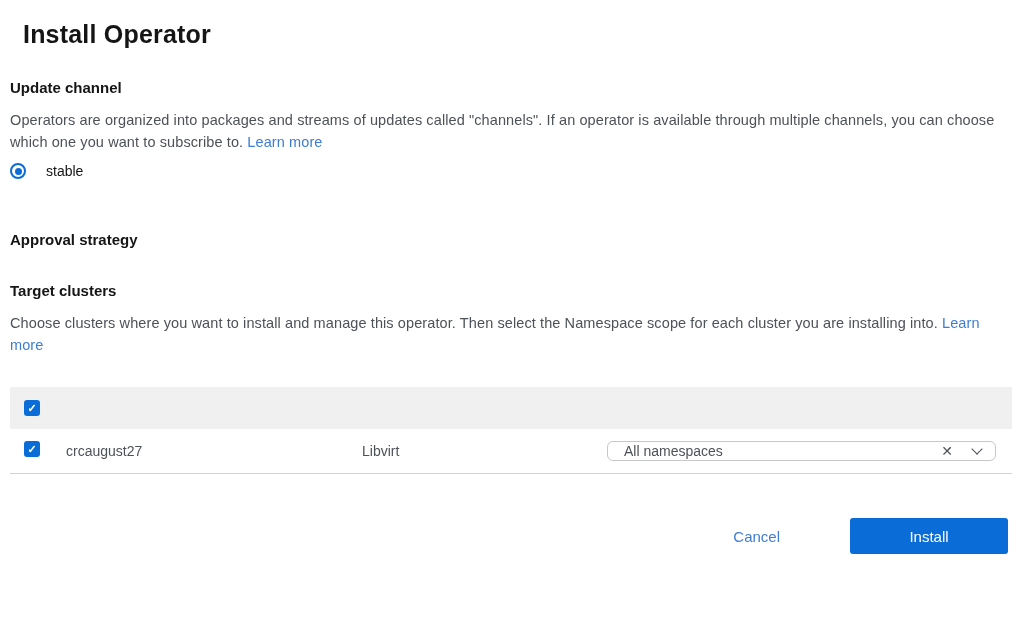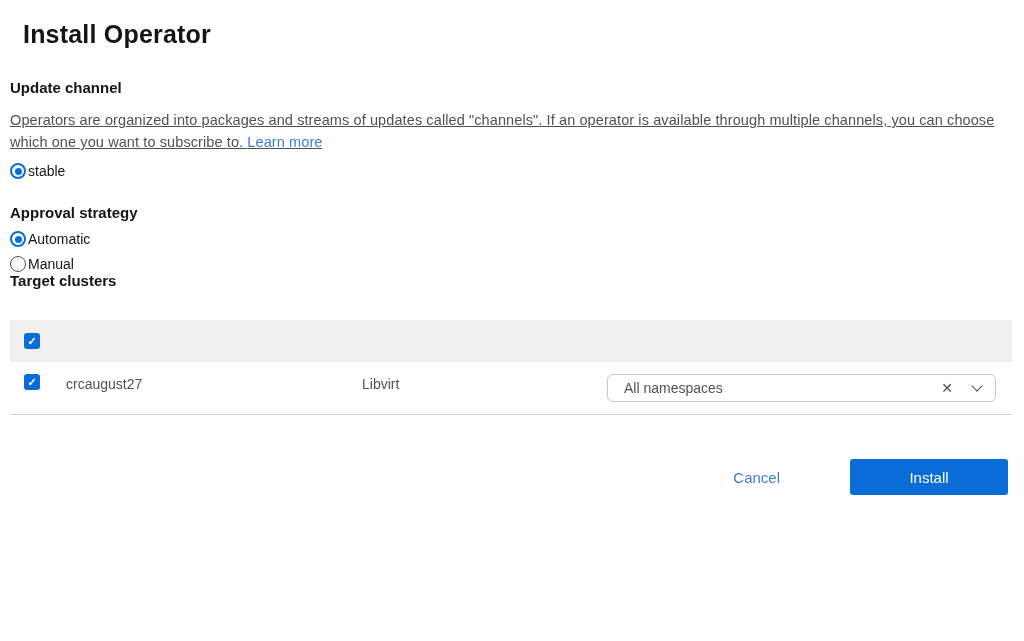--- a/index.html
+++ b/index.html
@@ -16,45 +16,44 @@
   h1.page-title {
     margin: 13px;
     font-size: 25px;
     font-weight: 700;
     letter-spacing: .2px;
     line-height: 30px;
     color: #151515;
   }
   section.sec { display: block; }
   .sec-update  { margin-top: 30px; }
-  .sec-approval{ margin-top: 25px; }
-  .sec-target  { }
+  .sec-approval{ margin-top: 52px; }
+  .sec-target  { margin-top: 34px; }
 
   h3.sec-heading {
     margin: 0;
     font-size: 15px;
     font-weight: 700;
     line-height: 17px;
     color: #151515;
   }
   p.desc {
     margin: 13px 0 0 0;
     font-size: 14.5px;
     letter-spacing: .1px;
     line-height: 22px;
     color: #4d5258;
     max-width: 1002px;
-    text-decoration: underline;
   }
   a.link { color: #3e7dd6; text-decoration: none; cursor: pointer; }
 
   
   .radio-group { margin: 0; }
   .radio {
-    display: flex; align-items: center; gap: 2px;
+    display: flex; align-items: center; gap: 20px;
     cursor: pointer; width: max-content;
   }
   .radio.mt10 { margin-top: 10px; }
   .radio.mt9  { margin-top: 9px; }
   .radio-circle {
     width: 16px; height: 16px; border-radius: 50%;
     border: 1.5px solid #4d5258; background: #fff;
     position: relative; flex: 0 0 16px;
   }
   .radio-circle.checked { border: 2px solid #0a6cd6; }
@@ -80,21 +79,21 @@
   .checkbox {
     width: 16px; height: 16px; border-radius: 3px;
     background: #0a6cd6; color: #fff;
     display: inline-flex; align-items: center; justify-content: center;
     font-size: 11px; font-weight: 700; line-height: 16px;
     cursor: pointer;
   }
   .cell-text { font-size: 14px; color: #4d5258; padding-top: 2px; }
 
   .select {
-    height: 28px; background: #fff;
+    height: 20px; background: #fff;
     border: 1px solid #c6c7c8; border-radius: 6px;
     display: flex; align-items: center; justify-content: space-between;
     padding: 0 14px 0 16px; margin-right: 16px;
     font-size: 14px; color: #4d5258; cursor: pointer;
   }
   .select-actions { display: flex; align-items: center; gap: 20px; }
   .clear-x { font-size: 14px; color: #4d5258; line-height: 1; cursor: pointer; }
   .chev {
     width: 8px; height: 8px;
     border-right: 1.6px solid #4d5258; border-bottom: 1.6px solid #4d5258;
@@ -131,34 +130,26 @@
     <div class="radio-group">
       <div class="radio mt10">
         <span class="radio-circle checked"></span>
         <span class="radio-label">stable</span>
       </div>
     </div>
   </section>
 
   <section class="sec sec-approval">
     <h3 class="sec-heading">Approval strategy</h3>
-    <div class="radio-group">
-      <div class="radio mt10">
-        <span class="radio-circle checked"></span>
-        <span class="radio-label">Automatic</span>
-      </div>
-      <div class="radio mt9">
-        <span class="radio-circle"></span>
-        <span class="radio-label">Manual</span>
-      </div>
-    </div>
   </section>
 
   <section class="sec sec-target">
     <h3 class="sec-heading">Target clusters</h3>
+    <p class="desc"><span>Choose clusters where you want to install and manage this operator. Then select the Namespace scope for each cluster you are installing into.</span>
+      <a class="link">Learn more</a></p>
 
     <div class="table">
       <div class="thead">
         <div class="cell-check">
           <span class="checkbox">
             <span>✓</span>
           </span>
         </div>
       </div>
 

